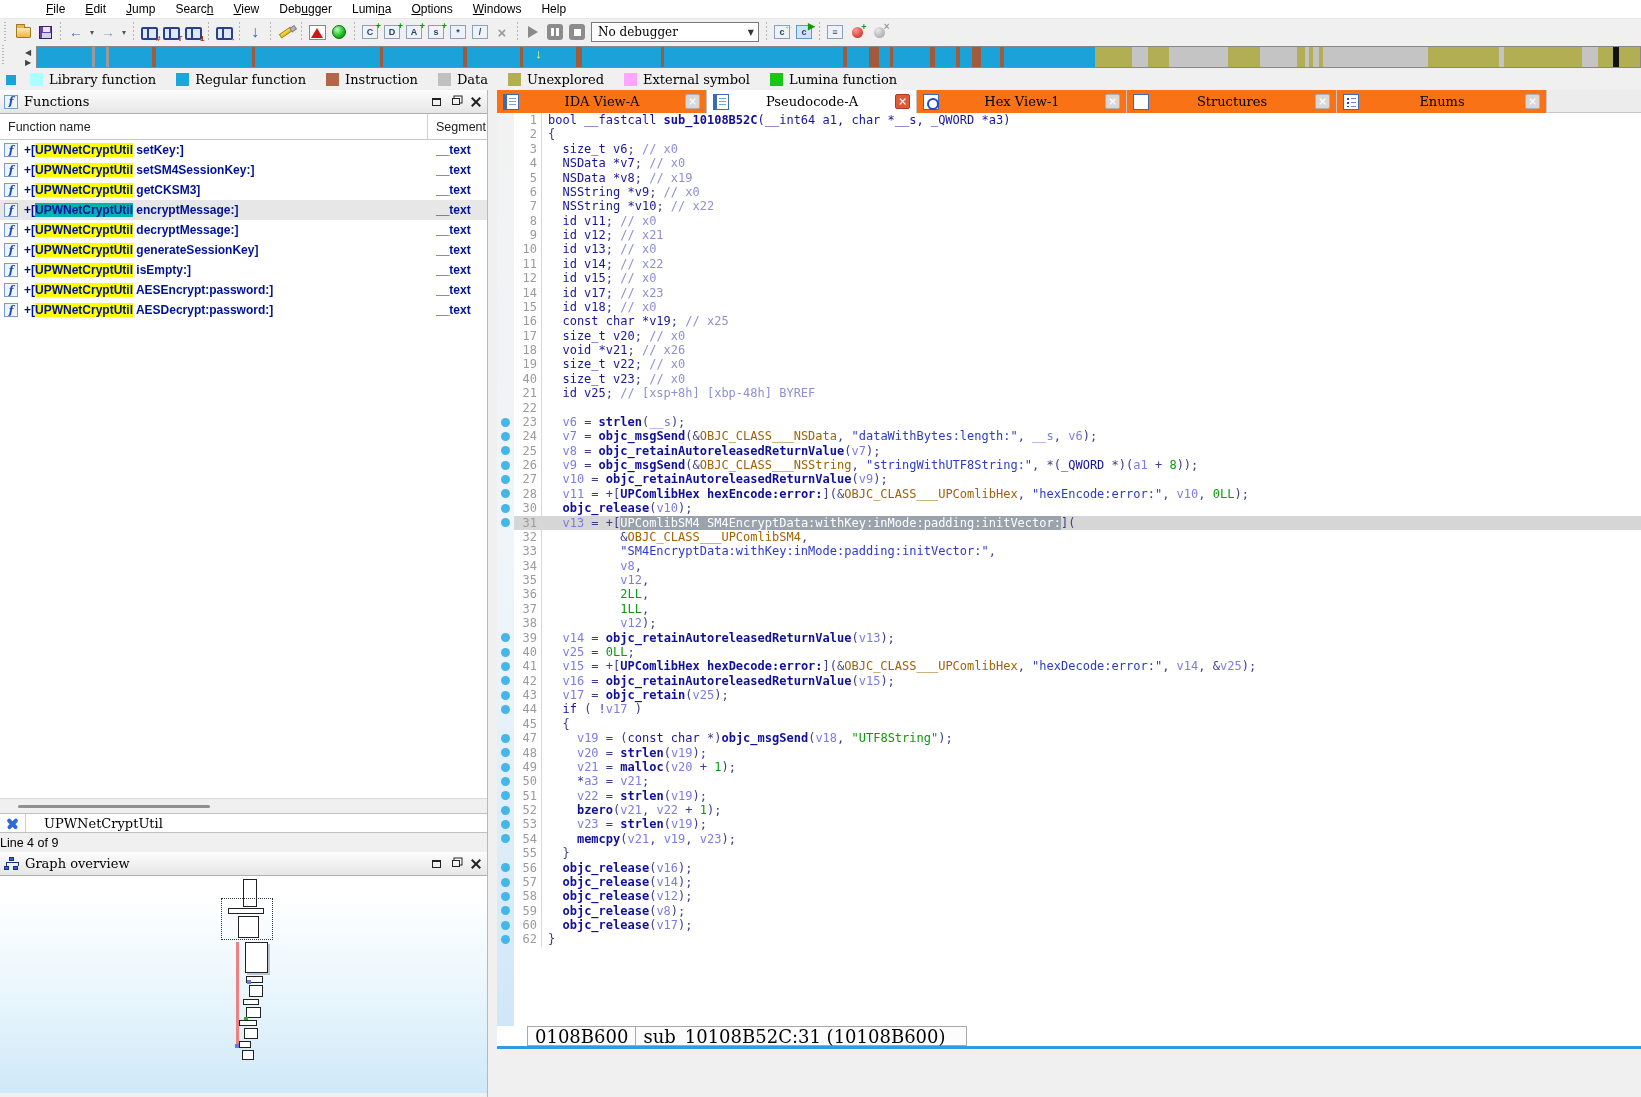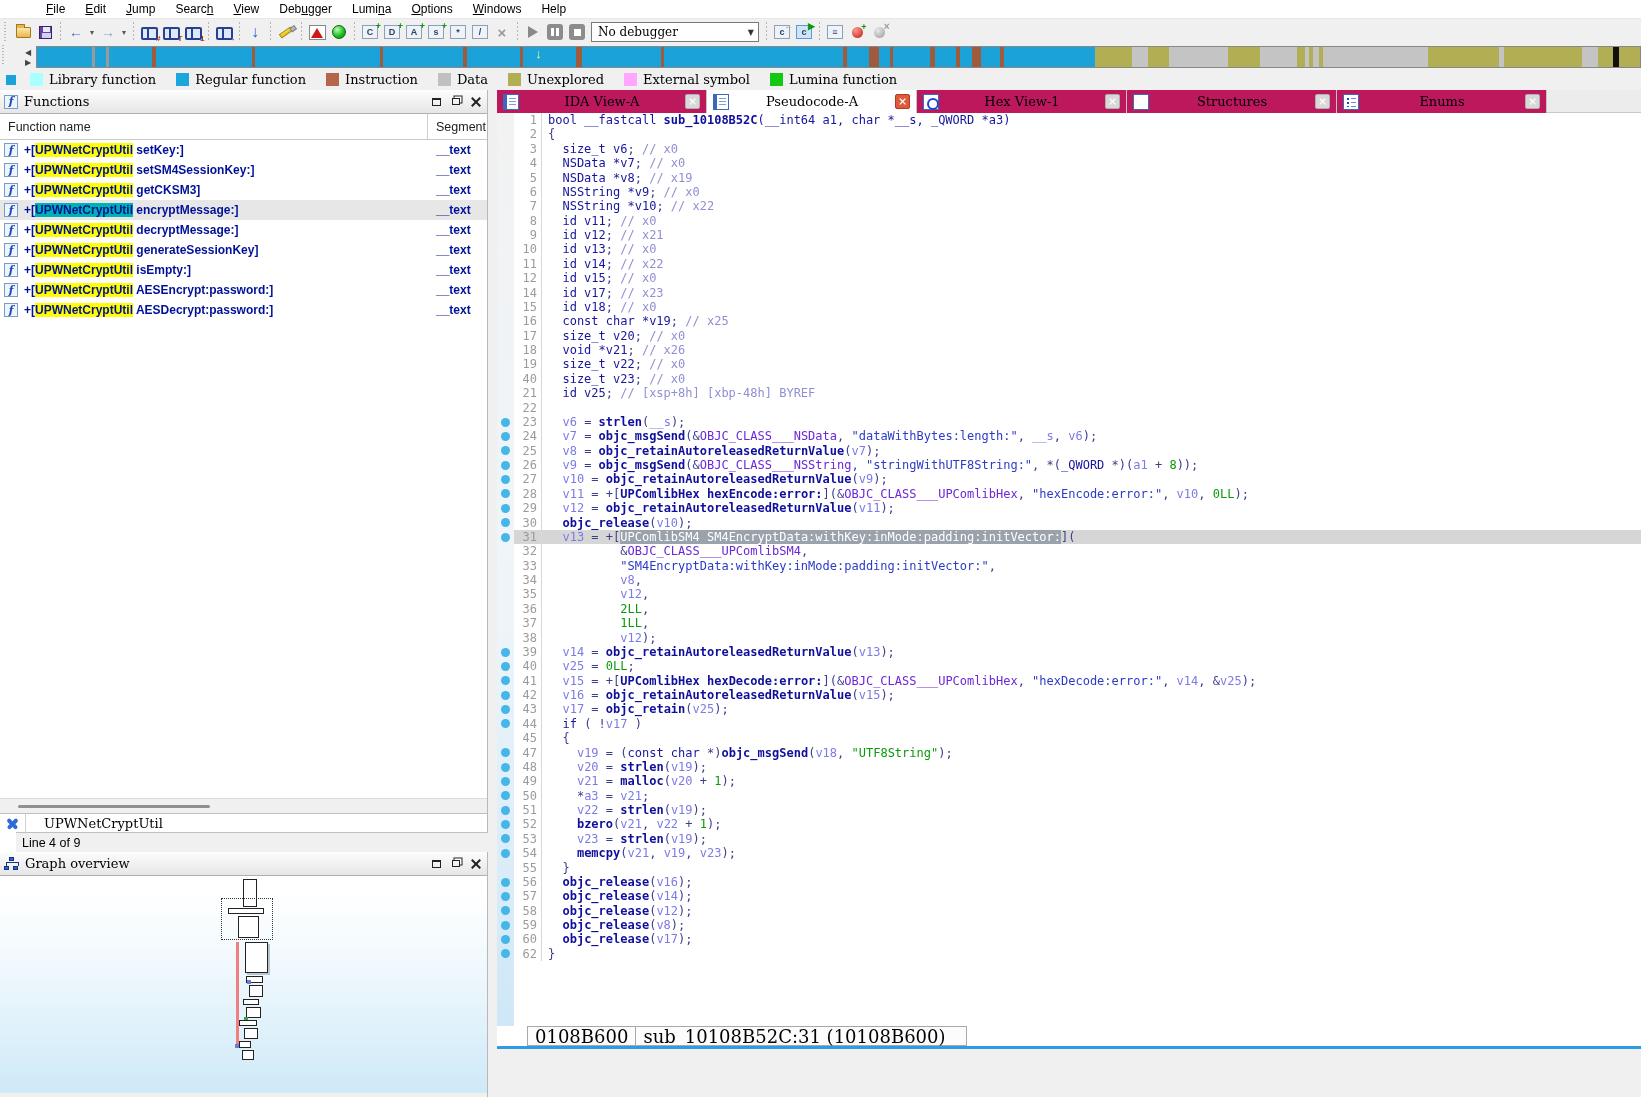--- a/index.html
+++ b/index.html
@@ -84,35 +84,35 @@
   .fn-row.sel .hlt{background:#00b3b3}
   .fn-row .seg{position:absolute;left:436px}
   .fn-scroll{position:absolute;left:0;top:708px;width:487px;height:15px;background:#f0f0f0;border-top:1px solid #dcdcdc}
   .fn-thumb{position:absolute;left:18px;top:6px;width:192px;height:3px;background:#909090;border-radius:2px}
   .fn-filter{position:absolute;left:0;top:723px;width:487px;height:19px;background:#fff;border-top:1px solid #c0c0c0;display:flex;align-items:center}
   .fxwrap{width:26px;display:flex;align-items:center;justify-content:center;border-right:1px solid #d0d0d0;height:100%}
   .fx{position:relative;width:11px;height:11px}
   .fx::before,.fx::after{content:"";position:absolute;left:-1px;top:4px;width:13px;height:3.5px;background:#2f6bd8;border-radius:2px}
   .fx::before{transform:rotate(45deg)}.fx::after{transform:rotate(-45deg)}
   .fn-filter .fval{font-family:"DejaVu Serif",serif;font-size:13px;padding-left:18px}
-  .fn-status{position:absolute;left:16px;top:742px;width:487px;height:20px;background:#f0f0f0;border-top:1px solid #c0c0c0;font-size:12.5px;display:flex;align-items:center;padding-left:6px}
+  .fn-status{position:absolute;left:0;top:742px;width:487px;height:20px;background:#f0f0f0;border-top:1px solid #c0c0c0;font-size:12.5px;display:flex;align-items:center;}
   
   .go-panel{position:absolute;left:0;top:852px;width:488px;height:245px;border-right:1px solid #b8b8b8}
   .go-body{position:relative;width:100%;height:217px;background:linear-gradient(#ffffff 8%,#eef8fd 45%,#cfe9f8 100%);overflow:hidden}
   .gm-node{position:absolute;background:#fff;border:1px solid #222}
   .gm-shadow{box-shadow:2px 2px 0 #b9c6cf}
   .gm-sel{position:absolute;border:1px dotted #333;background:transparent}
   .gm-red{position:absolute;background:#f08080}
   .gm-blue{position:absolute;background:#6a7ae0}
   .gm-green{position:absolute;background:#3aa03a}
   
   .splitter{position:absolute;left:488px;top:90px;width:9px;height:1007px;background:#f0f0f0}
   .right{position:absolute;left:497px;top:90px;width:1144px;height:1007px;background:#fff}
   .tabbar{position:absolute;left:0;top:0;width:1144px;height:23px;background:#ececec;border-bottom:1px solid #c8c8c8;display:flex}
-  .tab{width:210px;height:23px;display:flex;align-items:center;padding:0 6px;gap:6px;border-right:1px solid #c4c4c4;background:#be185d;font-family:"DejaVu Serif",serif;font-size:13px;position:relative}
+  .tab{width:210px;height:23px;display:flex;align-items:center;padding:0 6px;gap:6px;border-right:1px solid #c4c4c4;background:#f97316;font-family:"DejaVu Serif",serif;font-size:13px;position:relative}
   .tab.active{background:#fff}
   .tab .tlabel{flex:1;text-align:center}
   .tclose{width:15px;height:15px;border:1px solid #b0b0b0;background:#d8d8d8;border-radius:2px;display:flex;align-items:center;justify-content:center;font-size:11px;font-weight:bold;color:#fff}
   .tclose.red{background:#dd5a3a;border-color:#b03c20}
   .ticon{width:16px;height:16px;flex:none;position:relative}
   .doc-icon{background:#fff;border:1px solid #3a6ab8;box-shadow:inset 3px 0 0 #3a6ab8}
   .doc-icon::before{content:"";position:absolute;left:5px;top:3px;right:2px;height:8px;background:repeating-linear-gradient(to bottom,#7aa0d8 0 1px,transparent 1px 3px)}
   .hex-icon{background:#fff;border:1px solid #3a6ab8}
   .hex-icon::before{content:"";position:absolute;left:3px;top:3px;width:8px;height:8px;border:2px solid #2244cc;border-radius:50%}
   .struct-icon{background:#fff;border:1px solid #3a6ab8;display:flex;align-items:center;justify-content:center;color:#2244cc;font-weight:bold;font-size:11px;font-family:"DejaVu Serif",serif}
@@ -127,21 +127,21 @@
   .pc-dot i{width:9px;height:9px;border-radius:50%;background:#45b6e8;display:none}
   .pc-line.hasdot .pc-dot i{display:block}
   .pc-body{flex:1;display:flex}
   .pc-line.cur .pc-body{background:#d6d6d6}
   .pc-num{width:27px;flex:none;text-align:right;color:#9b9b9b;padding-right:4px}
   .pc-txt{border-left:1px solid #d8d8d8;padding-left:6px;flex:1}
   .tk-k{color:#16169c}
   .tk-p{color:#3c3c8c}
   .tk-v{color:#7b7be6}
   .tk-f{color:#0f0f9c;font-weight:bold}
-  .tk-m{color:#6d28d9}
+  .tk-m{color:#a16207}
   .tk-s{color:#2b3bc8}
   .tk-g{color:#0a9a0a}
   .tk-n{color:#0a9a0a}
   .tk-c{color:#8f8fd4}
   .tk-hl{background:#9aa2ac;color:#ffffff}
   
   .code-status{position:absolute;left:0;top:936px;width:1328px;height:20px;background:#fff;display:flex;align-items:stretch;padding-left:30px;font-family:"DejaVu Serif",serif;font-size:18px}
   .cs-cell{border:1px solid #a8a8a8;border-right:none;padding:1px 7px;display:flex;align-items:center;background:#fcfcfc}
   .cs-cell:last-of-type{border-right:1px solid #a8a8a8}
   .cs-pad{width:14px;border:1px solid #a8a8a8;border-left:none;background:#fcfcfc}
@@ -487,21 +487,20 @@
           <div class="pc-line"><span class="pc-dot"></span><span class="pc-body"><span class="pc-num">19</span><span class="pc-txt"><span class="tk-k">  size_t v22</span><span class="tk-p">; </span><span class="tk-c">// x0</span></span></span></div>
           <div class="pc-line"><span class="pc-dot"></span><span class="pc-body"><span class="pc-num">40</span><span class="pc-txt"><span class="tk-k">  size_t v23</span><span class="tk-p">; </span><span class="tk-c">// x0</span></span></span></div>
           <div class="pc-line"><span class="pc-dot"></span><span class="pc-body"><span class="pc-num">21</span><span class="pc-txt"><span class="tk-k">  id v25</span><span class="tk-p">; </span><span class="tk-c">// [xsp+8h] [xbp-48h] BYREF</span></span></span></div>
           <div class="pc-line"><span class="pc-dot"></span><span class="pc-body"><span class="pc-num">22</span><span class="pc-txt"></span></span></div>
           <div class="pc-line hasdot"><span class="pc-dot"><i></i></span><span class="pc-body"><span class="pc-num">23</span><span class="pc-txt"><span class="tk-p">  </span><span class="tk-v">v6</span><span class="tk-p"> = </span><span class="tk-f">strlen</span><span class="tk-p">(</span><span class="tk-v">__s</span><span class="tk-p">);</span></span></span></div>
           <div class="pc-line hasdot"><span class="pc-dot"><i></i></span><span class="pc-body"><span class="pc-num">24</span><span class="pc-txt"><span class="tk-p">  </span><span class="tk-v">v7</span><span class="tk-p"> = </span><span class="tk-f">objc_msgSend</span><span class="tk-p">(&amp;</span><span class="tk-m">OBJC_CLASS___NSData</span><span class="tk-p">, </span><span class="tk-s">"dataWithBytes:length:"</span><span class="tk-p">, </span><span class="tk-v">__s</span><span class="tk-p">, </span><span class="tk-v">v6</span><span class="tk-p">);</span></span></span></div>
           <div class="pc-line hasdot"><span class="pc-dot"><i></i></span><span class="pc-body"><span class="pc-num">25</span><span class="pc-txt"><span class="tk-p">  </span><span class="tk-v">v8</span><span class="tk-p"> = </span><span class="tk-f">objc_retainAutoreleasedReturnValue</span><span class="tk-p">(</span><span class="tk-v">v7</span><span class="tk-p">);</span></span></span></div>
           <div class="pc-line hasdot"><span class="pc-dot"><i></i></span><span class="pc-body"><span class="pc-num">26</span><span class="pc-txt"><span class="tk-p">  </span><span class="tk-v">v9</span><span class="tk-p"> = </span><span class="tk-f">objc_msgSend</span><span class="tk-p">(&amp;</span><span class="tk-m">OBJC_CLASS___NSString</span><span class="tk-p">, </span><span class="tk-s">"stringWithUTF8String:"</span><span class="tk-p">, *(</span><span class="tk-k">_QWORD</span><span class="tk-p"> *)(</span><span class="tk-v">a1</span><span class="tk-p"> + </span><span class="tk-n">8</span><span class="tk-p">));</span></span></span></div>
           <div class="pc-line hasdot"><span class="pc-dot"><i></i></span><span class="pc-body"><span class="pc-num">27</span><span class="pc-txt"><span class="tk-p">  </span><span class="tk-v">v10</span><span class="tk-p"> = </span><span class="tk-f">objc_retainAutoreleasedReturnValue</span><span class="tk-p">(</span><span class="tk-v">v9</span><span class="tk-p">);</span></span></span></div>
           <div class="pc-line hasdot"><span class="pc-dot"><i></i></span><span class="pc-body"><span class="pc-num">28</span><span class="pc-txt"><span class="tk-p">  </span><span class="tk-v">v11</span><span class="tk-p"> = +[</span><span class="tk-f">UPComlibHex hexEncode:error:</span><span class="tk-p">](&amp;</span><span class="tk-m">OBJC_CLASS___UPComlibHex</span><span class="tk-p">, </span><span class="tk-s">"hexEncode:error:"</span><span class="tk-p">, </span><span class="tk-v">v10</span><span class="tk-p">, </span><span class="tk-n">0LL</span><span class="tk-p">);</span></span></span></div>
-          <div class="pc-line hasdot"><span class="pc-dot"><i></i></span><span class="pc-body"><span class="pc-num">29</span><span class="pc-txt"><span class="tk-p">  </span><span class="tk-v">v12</span><span class="tk-p"> = </span><span class="tk-f">objc_retainAutoreleasedReturnValue</span><span class="tk-p">(</span><span class="tk-v">v11</span><span class="tk-p">);</span></span></span></div>
           <div class="pc-line hasdot"><span class="pc-dot"><i></i></span><span class="pc-body"><span class="pc-num">30</span><span class="pc-txt"><span class="tk-p">  </span><span class="tk-f">objc_release</span><span class="tk-p">(</span><span class="tk-v">v10</span><span class="tk-p">);</span></span></span></div>
           <div class="pc-line hasdot cur"><span class="pc-dot"><i></i></span><span class="pc-body"><span class="pc-num">31</span><span class="pc-txt"><span class="tk-p">  </span><span class="tk-v">v13</span><span class="tk-p"> = +[</span><span class="tk-hl">UPComlibSM4 SM4EncryptData:withKey:inMode:padding:initVector:</span><span class="tk-p">](</span></span></span></div>
           <div class="pc-line"><span class="pc-dot"></span><span class="pc-body"><span class="pc-num">32</span><span class="pc-txt"><span class="tk-p">          &amp;</span><span class="tk-m">OBJC_CLASS___UPComlibSM4</span><span class="tk-p">,</span></span></span></div>
           <div class="pc-line"><span class="pc-dot"></span><span class="pc-body"><span class="pc-num">33</span><span class="pc-txt"><span class="tk-p">          </span><span class="tk-s">"SM4EncryptData:withKey:inMode:padding:initVector:"</span><span class="tk-p">,</span></span></span></div>
           <div class="pc-line"><span class="pc-dot"></span><span class="pc-body"><span class="pc-num">34</span><span class="pc-txt"><span class="tk-p">          </span><span class="tk-v">v8</span><span class="tk-p">,</span></span></span></div>
           <div class="pc-line"><span class="pc-dot"></span><span class="pc-body"><span class="pc-num">35</span><span class="pc-txt"><span class="tk-p">          </span><span class="tk-v">v12</span><span class="tk-p">,</span></span></span></div>
           <div class="pc-line"><span class="pc-dot"></span><span class="pc-body"><span class="pc-num">36</span><span class="pc-txt"><span class="tk-p">          </span><span class="tk-n">2LL</span><span class="tk-p">,</span></span></span></div>
           <div class="pc-line"><span class="pc-dot"></span><span class="pc-body"><span class="pc-num">37</span><span class="pc-txt"><span class="tk-p">          </span><span class="tk-n">1LL</span><span class="tk-p">,</span></span></span></div>
           <div class="pc-line"><span class="pc-dot"></span><span class="pc-body"><span class="pc-num">38</span><span class="pc-txt"><span class="tk-p">          </span><span class="tk-v">v12</span><span class="tk-p">);</span></span></span></div>
           <div class="pc-line hasdot"><span class="pc-dot"><i></i></span><span class="pc-body"><span class="pc-num">39</span><span class="pc-txt"><span class="tk-p">  </span><span class="tk-v">v14</span><span class="tk-p"> = </span><span class="tk-f">objc_retainAutoreleasedReturnValue</span><span class="tk-p">(</span><span class="tk-v">v13</span><span class="tk-p">);</span></span></span></div>

